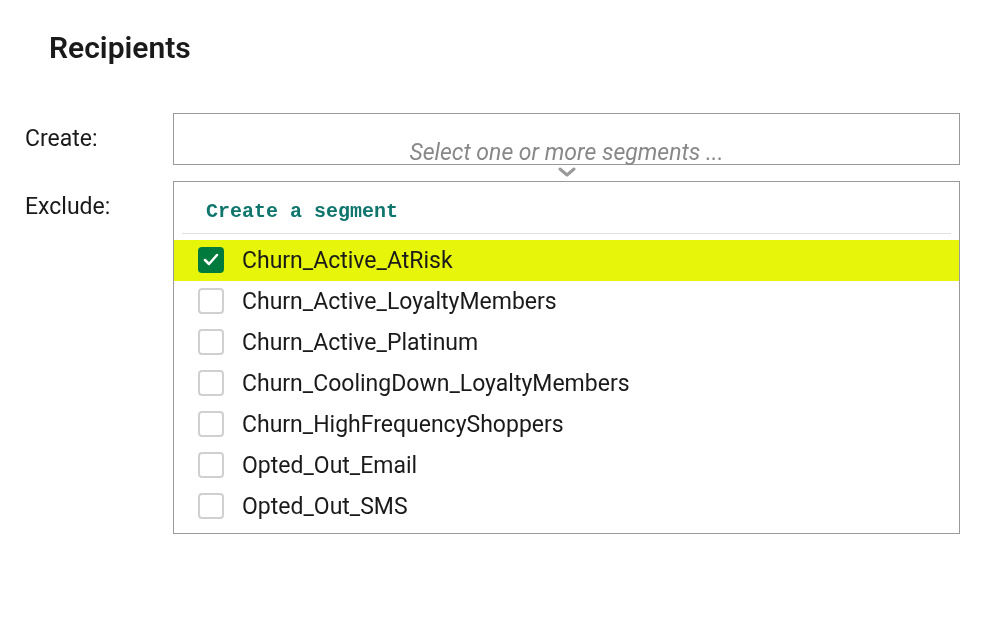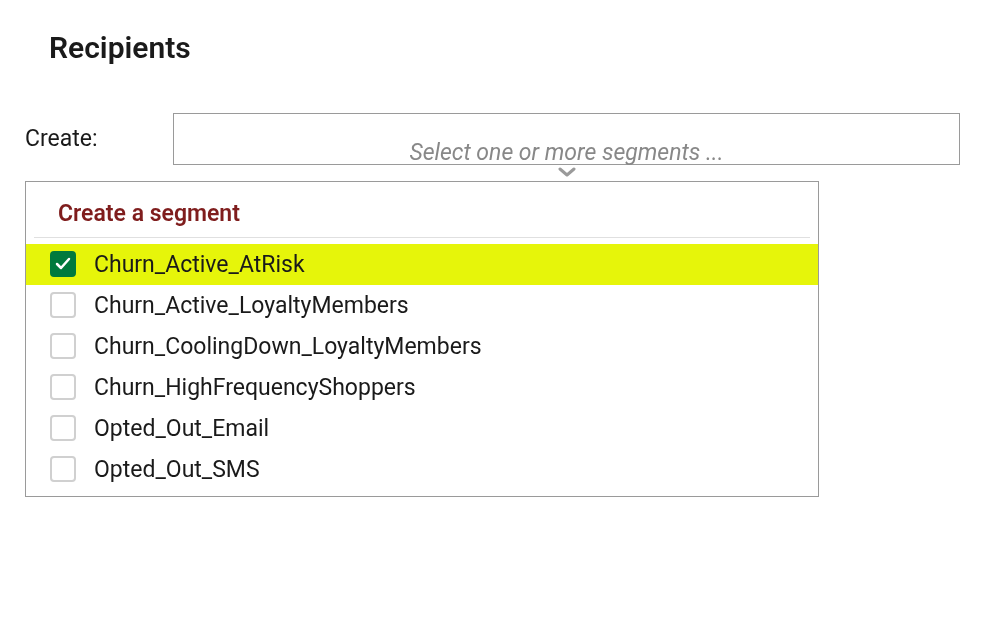--- a/index.html
+++ b/index.html
@@ -62,27 +62,28 @@
       height: 100%;
       display: block;
     }
     .dropdown-panel {
       border: 1px solid #9a9a9a;
       background: #ffffff;
       padding-top: 14px;
       padding-bottom: 6px;
     }
     .create-segment {
-      font-size: 23px;
+      font-size: 20px;
       font-weight: 600;
-      color: #7f1d1d;
+      color: #0f766e;
       padding: 4px 24px 10px 24px;
       border-bottom: 1px solid #e0e0e0;
       margin: 0 8px 6px 8px;
       cursor: pointer;
+      font-family: Liberation Mono, monospace;
     }
     .segment-option {
       display: flex;
       align-items: flex-start;
       padding: 7px 24px;
       cursor: pointer;
     }
     .segment-option.highlighted {
       background: #e6f50a;
     }
@@ -125,35 +126,40 @@
       <span class="chevron-down">
         <svg viewBox="0 0 18 12" fill="none">
           <path d="M2 3 L9 9 L16 3" stroke="#9a9a9a" stroke-width="3" stroke-linecap="round" stroke-linejoin="round"></path>
         </svg>
       </span>
     </div>
   </div>
 </div>
 
 <div class="form-row">
+  <div class="form-label">Exclude:</div>
   <div class="select-wrapper">
     <div class="dropdown-panel">
       <div class="create-segment">Create a segment</div>
       <div id="options-container">
           <div class="segment-option highlighted">
             <div class="checkbox checked">
               <svg viewBox="0 0 16 14" fill="none">
                 <path d="M2 7 L6 11 L14 2" stroke="#ffffff" stroke-width="2.5" stroke-linecap="round" stroke-linejoin="round"></path>
               </svg>
             </div>
             <span class="segment-label">Churn_Active_AtRisk</span>
           </div>
           <div class="segment-option">
             <div class="checkbox"></div>
             <span class="segment-label">Churn_Active_LoyaltyMembers</span>
+          </div>
+          <div class="segment-option">
+            <div class="checkbox"></div>
+            <span class="segment-label">Churn_Active_Platinum</span>
           </div>
           <div class="segment-option">
             <div class="checkbox"></div>
             <span class="segment-label">Churn_CoolingDown_LoyaltyMembers</span>
           </div>
           <div class="segment-option">
             <div class="checkbox"></div>
             <span class="segment-label">Churn_HighFrequencyShoppers</span>
           </div>
           <div class="segment-option">

